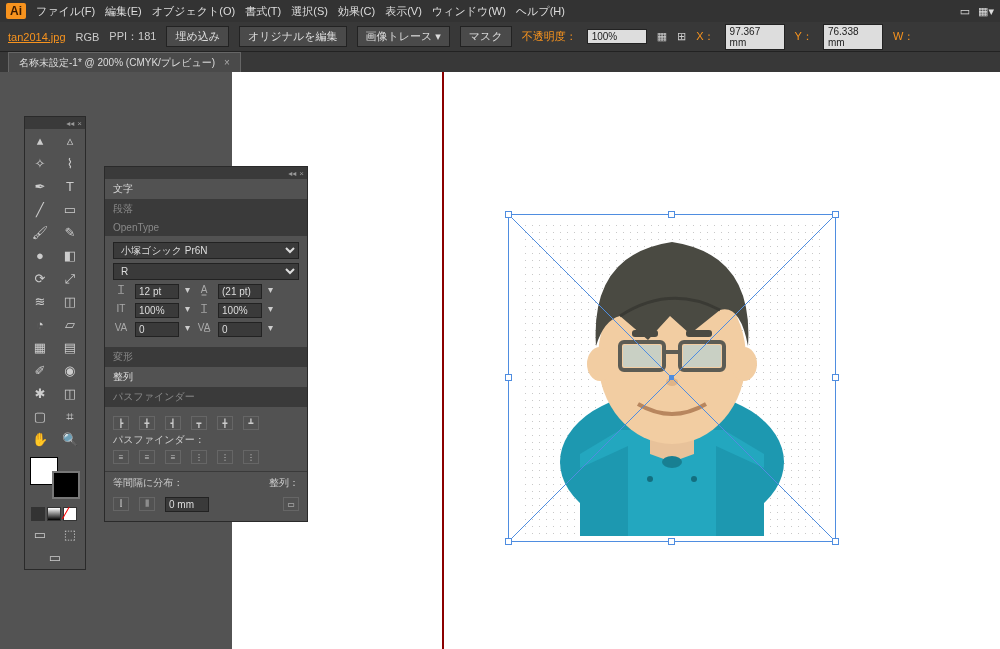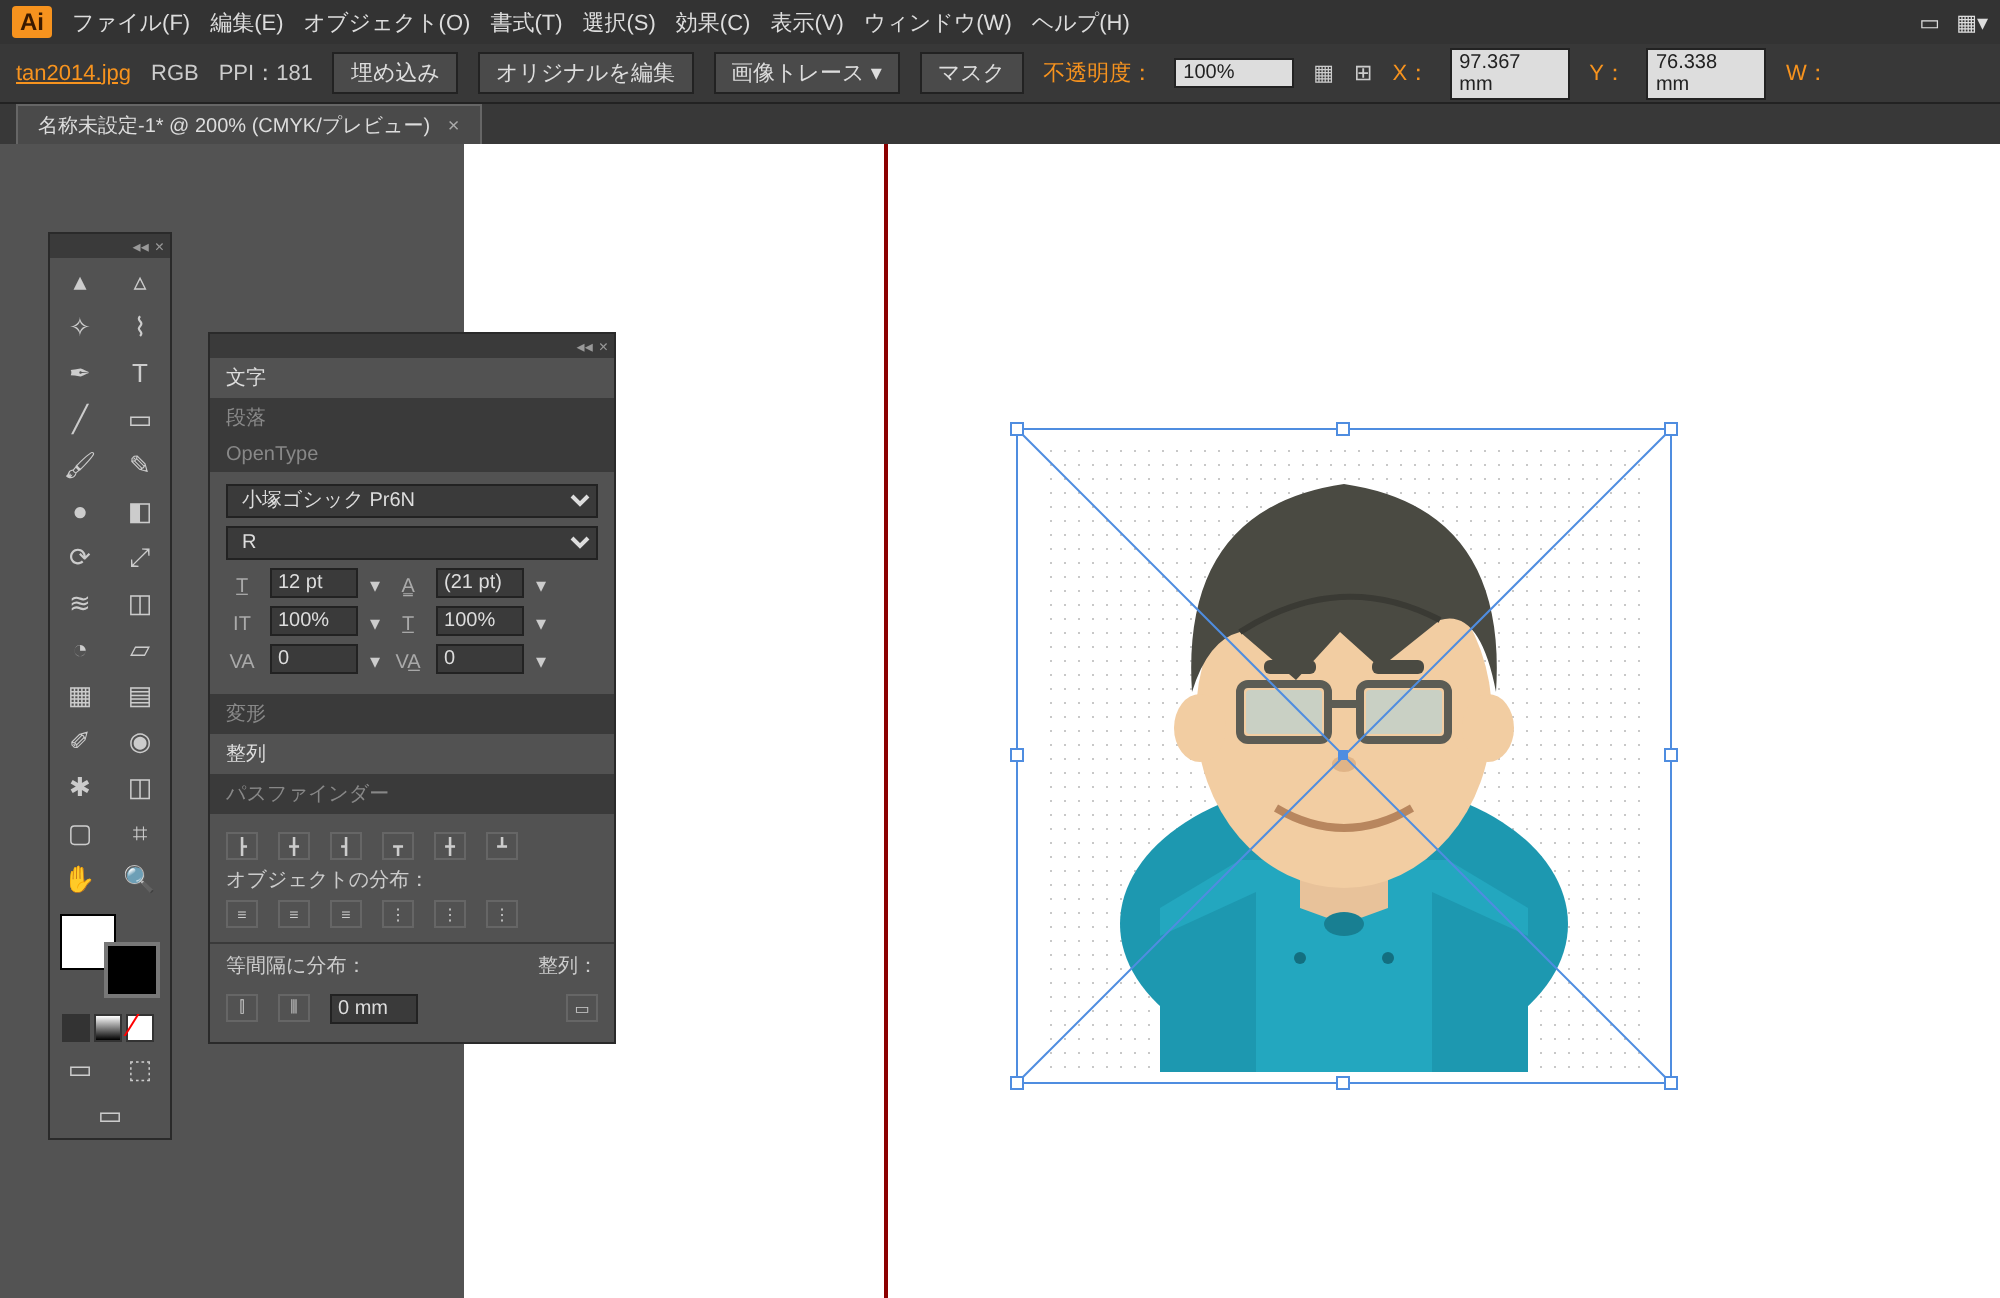--- a/index.html
+++ b/index.html
@@ -27,21 +27,21 @@
 .swatch .sw1 { position:absolute; left:2px; top:2px; width:28px; height:28px; background:#fff; border:1px solid #000; }
 .swatch .sw2 { position:absolute; right:2px; bottom:2px; width:28px; height:28px; background:#000; border:2px solid #777; }
 .minisw { display:flex; gap:2px; padding:2px 6px; }
 .minisw div { width:14px; height:14px; border:1px solid #333; }
 .panel { position:absolute; left:104px; top:166px; width:204px; background:#525252; border:1px solid #2a2a2a; color:#ccc; font-size:10px; }
 .panel .titlebar { height:12px; background:#3a3a3a; display:flex; justify-content:flex-end; align-items:center; padding:0 3px; gap:3px; font-size:8px; color:#999; }
 .panel .tabs { display:flex; background:#3a3a3a;flex-direction:column; }
 .panel .ptab { padding:3px 8px; color:#888; font-size:10px; }
 .panel .ptab.on { background:#525252; color:#ddd; }
 .panel .body { padding:6px 8px; }
-.panel .frow { display:flex; gap:6px; align-items:flex-end; margin-bottom:4px; }
+.panel .frow { display:flex; gap:6px; align-items:flex-start; margin-bottom:4px; }
 .panel select, .panel .num { background:#3a3a3a; color:#ddd; border:1px solid #222; font-size:10px; padding:1px 3px; flex:1; }
 .panel .num { width:44px; text-align:left; flex:none; }
 .panel .ico { width:16px; text-align:center; color:#aaa; }
 .panel hr { border:none; border-top:1px solid #3a3a3a; margin:4px -8px; }
 .panel .alignrow { display:flex; gap:10px; padding:3px 0; }
 .panel .ab { width:16px; height:14px; border:1px solid #666; display:flex; align-items:center; justify-content:center; font-size:8px; }
 .sel { position:absolute; left:508px; top:142px; width:328px; height:328px; border:1px solid #4f8de0; }
 .sel .hd { position:absolute; width:7px; height:7px; background:#fff; border:1px solid #4f8de0; }
 .sel .h1{left:-4px;top:-4px}.sel .h2{left:50%;top:-4px;margin-left:-4px}.sel .h3{right:-4px;top:-4px}
 .sel .h4{left:-4px;top:50%;margin-top:-4px}.sel .h5{right:-4px;top:50%;margin-top:-4px}
@@ -277,21 +277,21 @@
   </div>
   <div class="body">
     <div class="alignrow">
       <div class="ab">┣</div>
       <div class="ab">╋</div>
       <div class="ab">┫</div>
       <div class="ab">┳</div>
       <div class="ab">╋</div>
       <div class="ab">┻</div>
     </div>
-    <div>オブジェクトの分布：</div>
+    <div>パスファインダー：</div>
     <div class="alignrow">
       <div class="ab">≡</div>
       <div class="ab">≡</div>
       <div class="ab">≡</div>
       <div class="ab">⋮</div>
       <div class="ab">⋮</div>
       <div class="ab">⋮</div>
     </div>
     <hr>
     <div class="frow">

